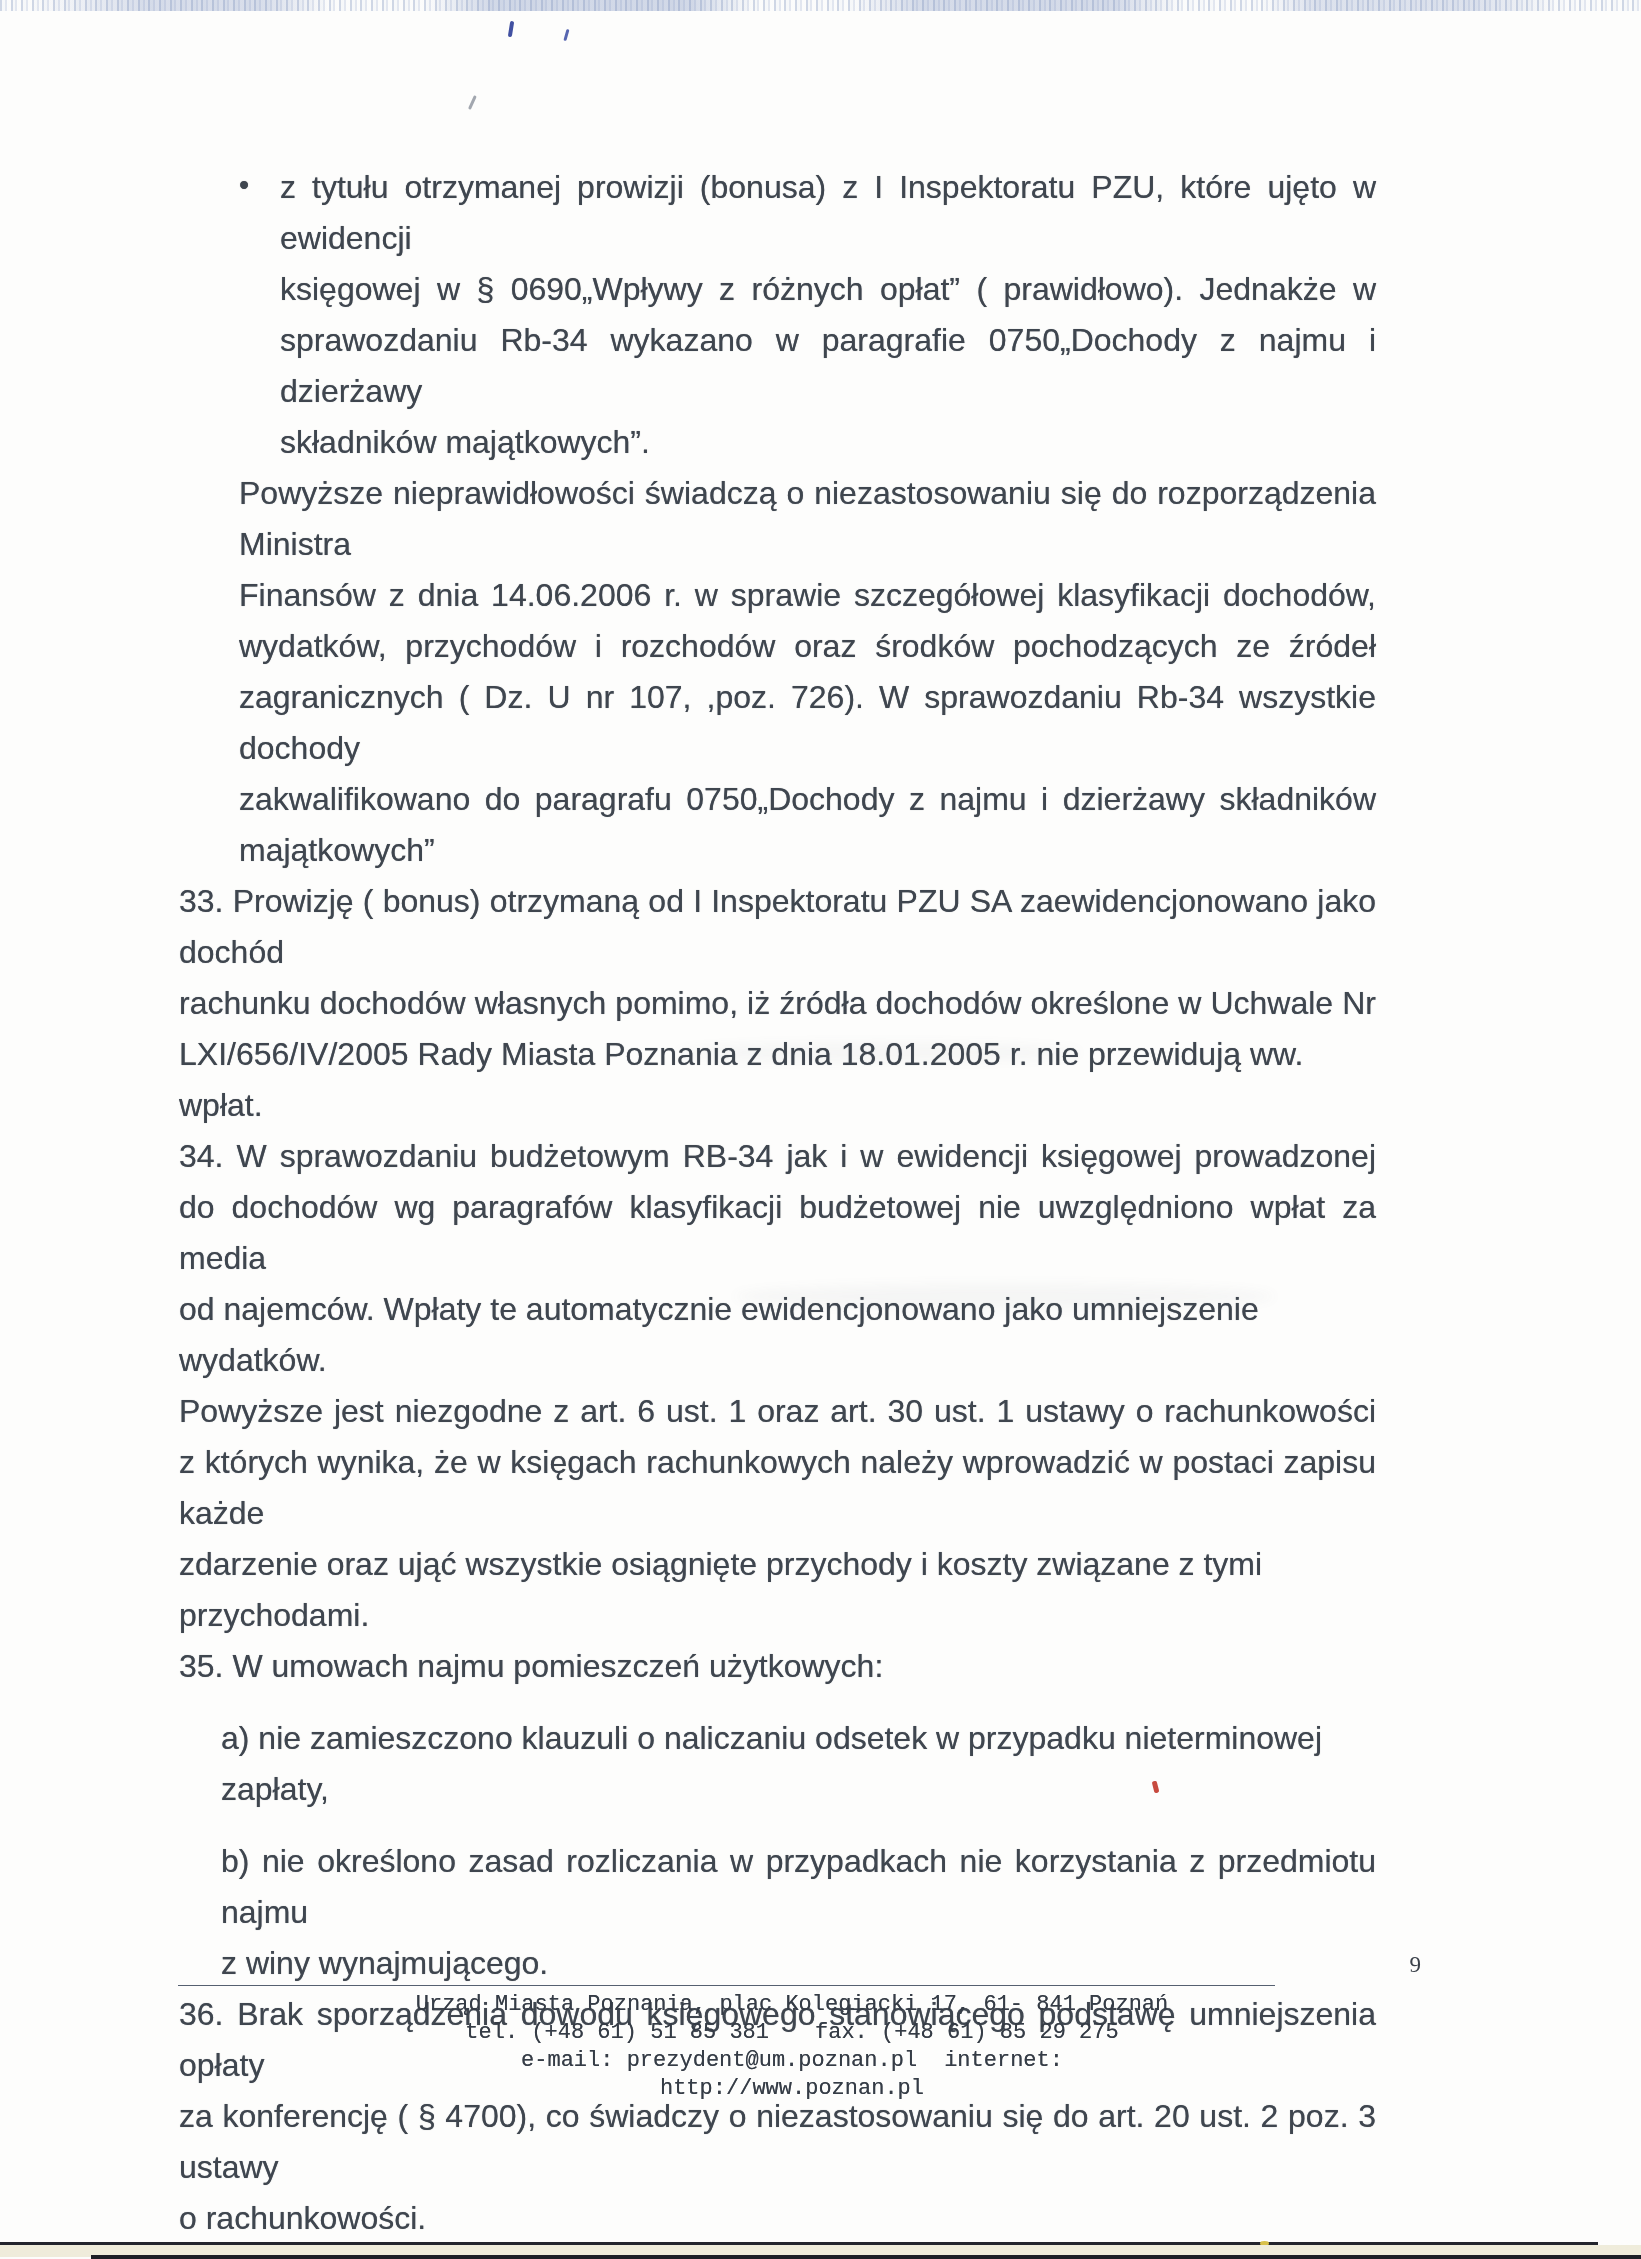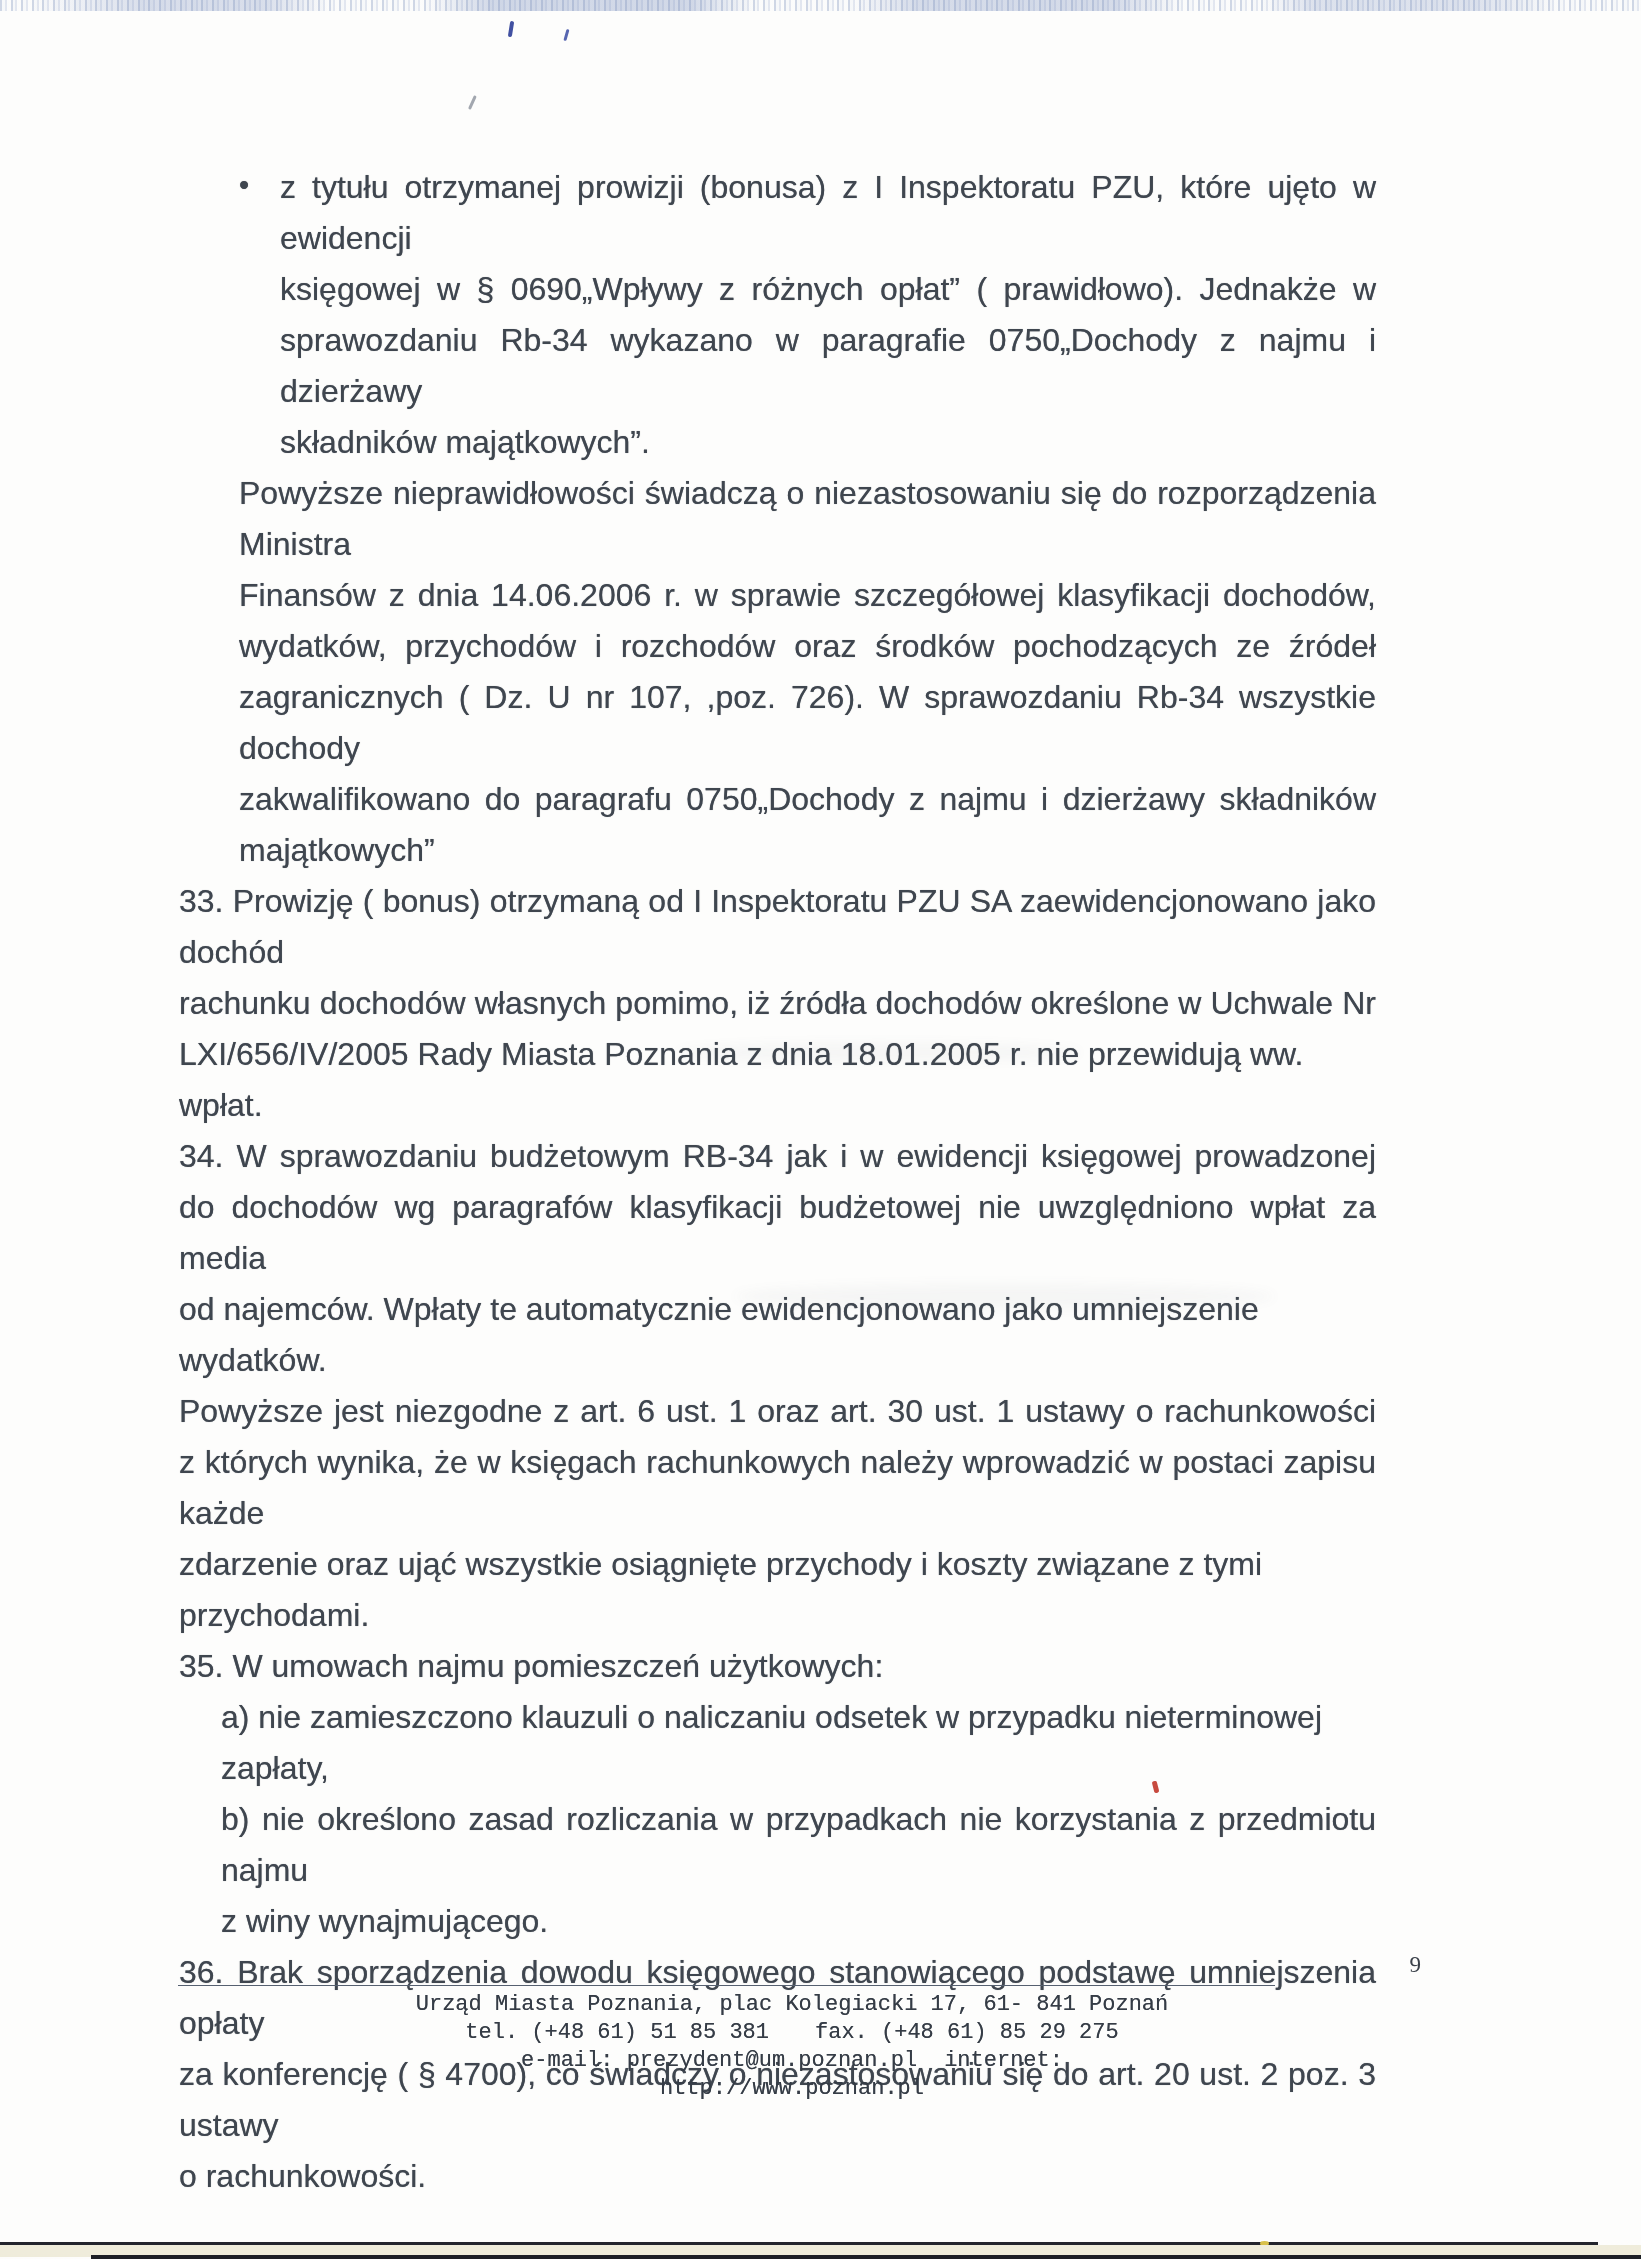--- a/index.html
+++ b/index.html
@@ -32,21 +32,21 @@
   .bottom-line-2 { position:absolute; left:91px; top:2255px; width:1551px; height:3.9px; background:#1d1f26; }
   
   .text-flow {
     position:absolute; left:179px; top:162px; width:1197px;
     font-size:32px; line-height:51px; color:#3f464f;
     text-shadow:0 0 0.7px rgba(63,70,79,.75);
   }
   .para { position:relative; }
   .para.bullet-item { margin-left:101px; }
   .para.indent { margin-left:60px; }
-  .para.sub { margin-left:42px; }
+  .para.sub { margin-left:42px;margin-top:21px; }
   .line { white-space:normal; }
   .line.j { text-align:justify; text-align-last:justify; }
   .bullet { position:absolute; left:-41px; top:-1.9px; font-size:29px; line-height:51px; }
   
   .page-number {
     position:absolute; left:1363px; top:1952px; width:58px; text-align:right;
     font-family:"Liberation Serif","DejaVu Serif",serif; font-size:23px; color:#3a4049;
   }
   .footer-rule { position:absolute; left:178px; top:1985px; width:1097px; height:0;
     border-top:1.9px solid #566070; }

